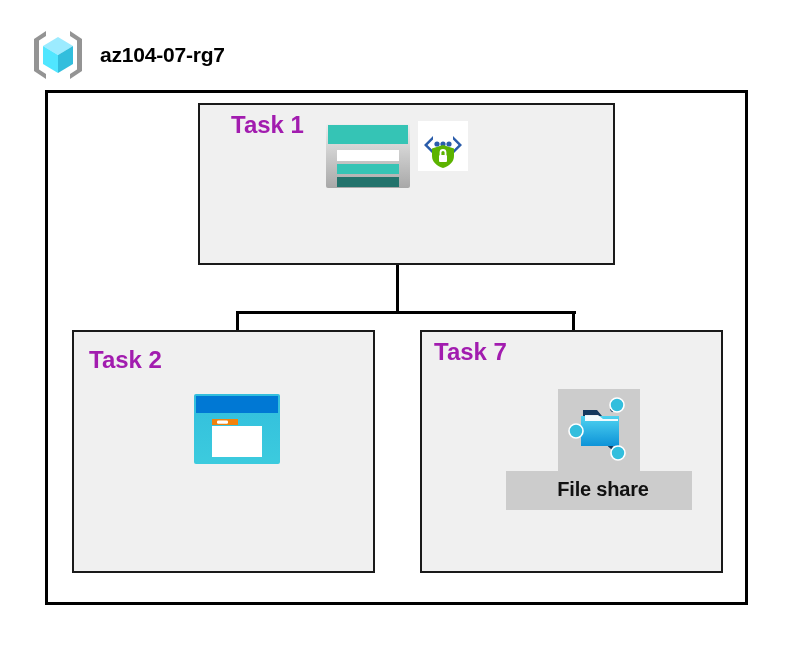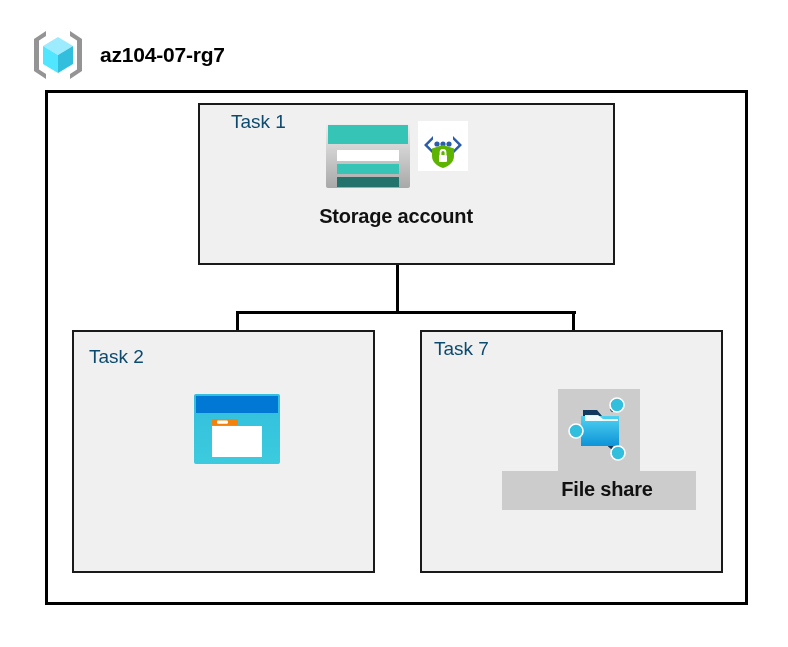--- a/index.html
+++ b/index.html
@@ -59,23 +59,23 @@
     background: #F0F0F0;
     border: 2px solid #1a1a1a;
     box-sizing: border-box;
   }
   #task1-box { left: 198px; top: 103px; width: 417px; height: 162px; }
   #task2-box { left: 72px;  top: 330px; width: 303px; height: 243px; }
   #task3-box { left: 420px; top: 330px; width: 303px; height: 243px; }
 
   .task-label {
     position: absolute;
-    font-size: 19px;
-    font-weight: normal;
-    color: #0c4a6e;
+    font-size: 24px;
+    font-weight: bold;
+    color: #a21caf;
     white-space: nowrap;
   }
   #task1-label { left: 231px; top: 111px; }
   #task2-label { left: 89px;  top: 346px; }
   #task3-label { left: 434px; top: 338px; }
 
   
   .node {
     position: absolute;
     display: flex;
@@ -109,21 +109,21 @@
     background: #CCCCCC;
     width: 82px;
     height: 82px;
     display: flex;
     align-items: center;
     justify-content: center;
   }
   #fileshare-caption-plate {
     background: #CCCCCC;
     width: 178px;
-    padding: 7px 0 9px 16px;
+    padding: 7px 0 9px 8px;
     display: flex;
     align-items: center;
     justify-content: center;
     margin-top: 0px;
   }
 
   
   .conn {
     position: absolute;
     background: #000000;
@@ -201,21 +201,20 @@
           <circle cx="31" cy="23" r="2.6" fill="#2A5CAA"></circle>
 
           <path d="M25 24 L36 27.5 L36 35 C36 41 31 45 25 47 C19 45 14 41 14 35 L14 27.5 Z" fill="#5CB300"></path>
 
           <rect x="21" y="34" width="8" height="7" rx="1" fill="#FFFFFF"></rect>
 
           <path d="M22.5 34 L22.5 31.5 A2.5 2.5 0 0 1 27.5 31.5 L27.5 34" fill="none" stroke="#FFFFFF" stroke-width="1.8"></path>
         </svg>
       </span>
     </div>
-    <div id="storage-caption" class="node-caption">Storage account</div>
   </div>
 
   <div id="task2-box" class="task-box"></div>
   <div id="task2-label" class="task-label">Task 2</div>
 
   <div id="node-blob" class="node">
     <span>
       <svg width="92" height="76" viewBox="0 0 92 76" xmlns="http://www.w3.org/2000/svg">
         <defs>
           <linearGradient id="blobBody" x1="0" y1="0" x2="0" y2="1">

